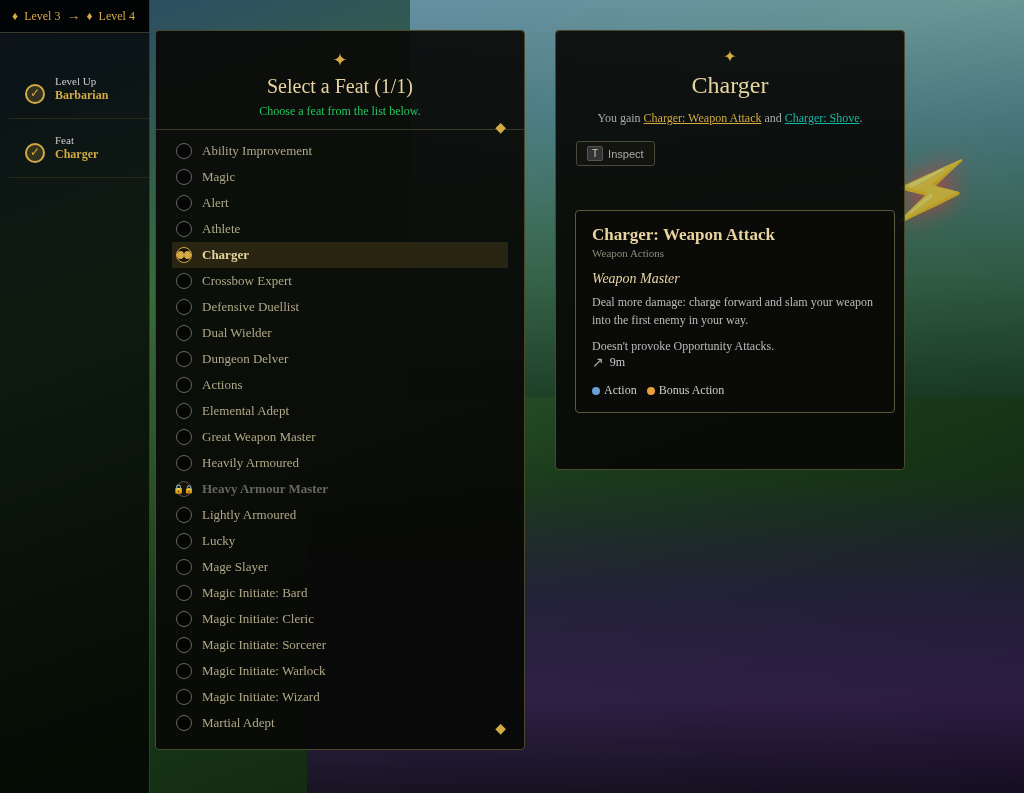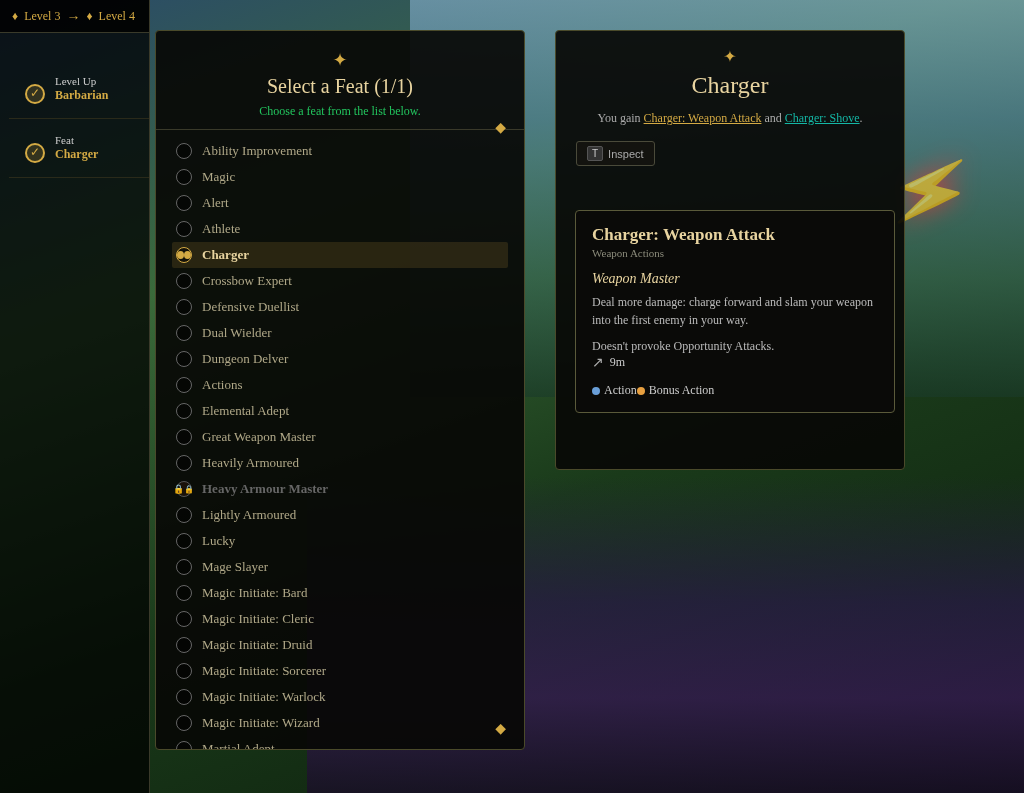--- a/index.html
+++ b/index.html
@@ -376,20 +376,21 @@
       margin-bottom: 12px;
     }
 
     .range-icon {
       font-size: 14px;
       color: #aaa;
     }
 
     .tooltip-tags {
       display: flex;
+      gap: 10px;
       align-items: flex-start;
     }
 
     .tag {
       font-size: 12px;
       color: #ccc;
       display: flex;
       align-items: center;
       gap: 4px;
     }
@@ -533,24 +534,20 @@
         <div class="radio"></div>
         <span class="feat-item-name">Mage Slayer</span>
       </div>
       <div class="feat-item">
         <div class="radio"></div>
         <span class="feat-item-name">Magic Initiate: Bard</span>
       </div>
       <div class="feat-item">
         <div class="radio"></div>
         <span class="feat-item-name">Magic Initiate: Cleric</span>
-      </div>
-      <div class="feat-item">
-        <div class="radio"></div>
-        <span class="feat-item-name">Magic Initiate: Druid</span>
       </div>
       <div class="feat-item">
         <div class="radio"></div>
         <span class="feat-item-name">Magic Initiate: Sorcerer</span>
       </div>
       <div class="feat-item">
         <div class="radio"></div>
         <span class="feat-item-name">Magic Initiate: Warlock</span>
       </div>
       <div class="feat-item">

